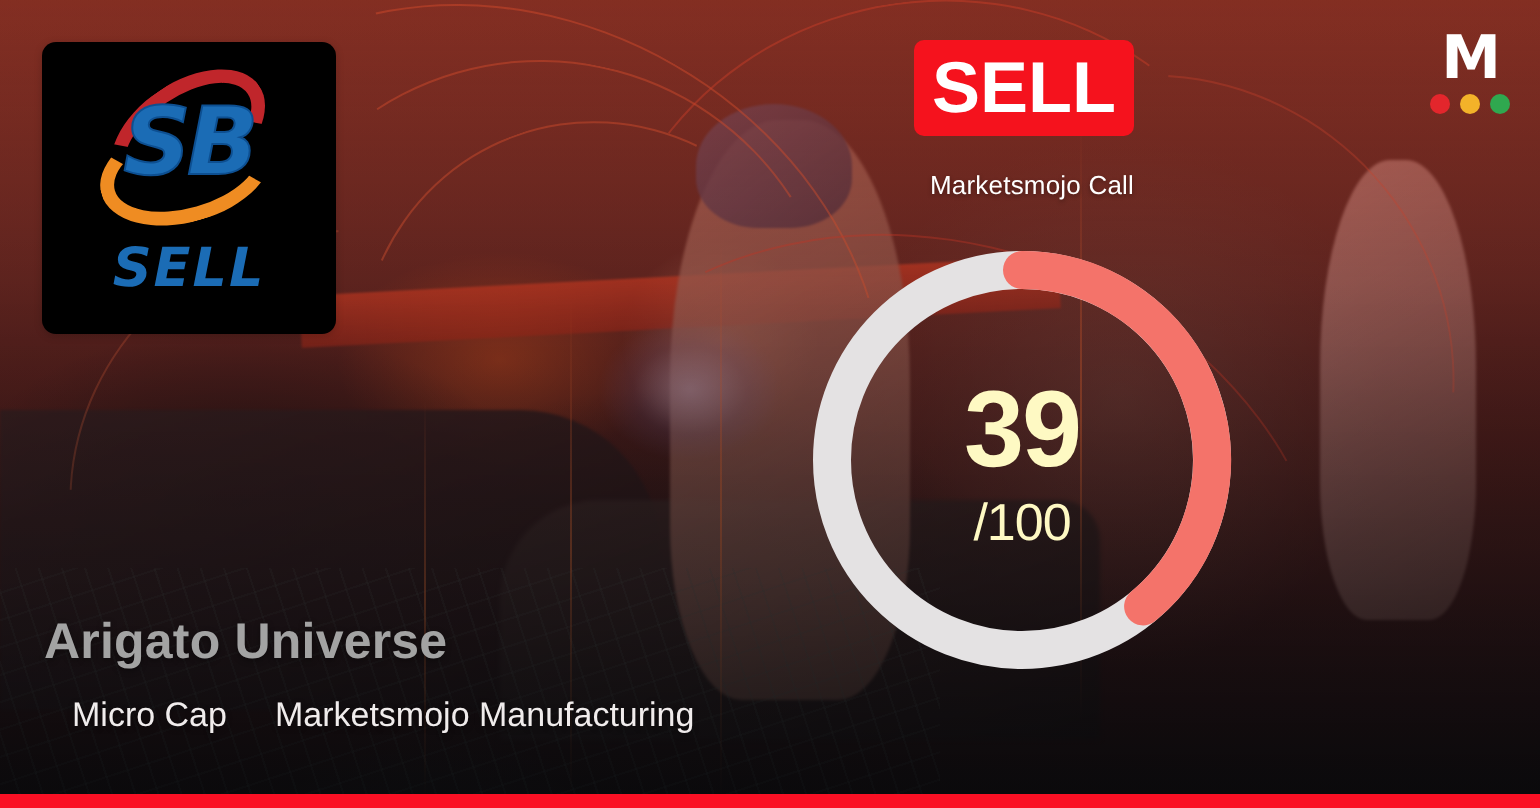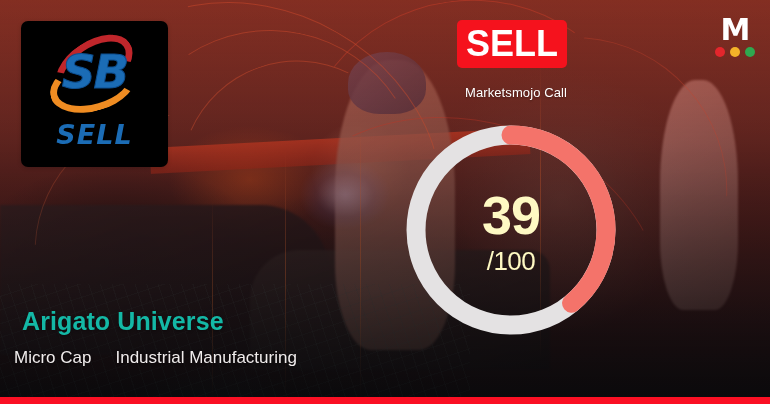--- a/index.html
+++ b/index.html
@@ -217,29 +217,29 @@
     font-size: 26px;
     line-height: 1;
     margin-top: 6px;
     letter-spacing: -0.5px;
   }
 
   
   .name {
     position: absolute;
     left: 22px; top: 307px;
-    color: #14b8a6;
+    color: #a3a3a3;
     font-size: 25px;
     font-weight: bold;
     letter-spacing: 0.1px;
     text-shadow: 0 1px 3px rgba(0,0,0,0.4);
   }
   .meta {
     position: absolute;
-    left: 14px; top: 348px;
+    left: 36px; top: 348px;
     display: flex;
     align-items: baseline;
     gap: 24px;
     color: #f0ecec;
     font-size: 17px;
     text-shadow: 0 1px 3px rgba(0,0,0,0.4);
   }
 
   
   .brand {
@@ -323,21 +323,21 @@
     </svg>
     <div class="gauge-center">
       <div class="gauge-score">39</div>
       <div class="gauge-max">/100</div>
     </div>
   </div>
 
   <div class="name">Arigato Universe</div>
   <div class="meta">
     <span>Micro Cap</span>
-    <span>Industrial Manufacturing</span>
+    <span>Marketsmojo Manufacturing</span>
   </div>
 
   <div class="brand">
     <div class="brand-m">M</div>
     <div class="brand-dots">
       <i style="background: rgb(227, 38, 44);"></i>
       <i style="background: rgb(243, 178, 41);"></i>
       <i style="background: rgb(47, 168, 79);"></i>
     </div>
   </div>

